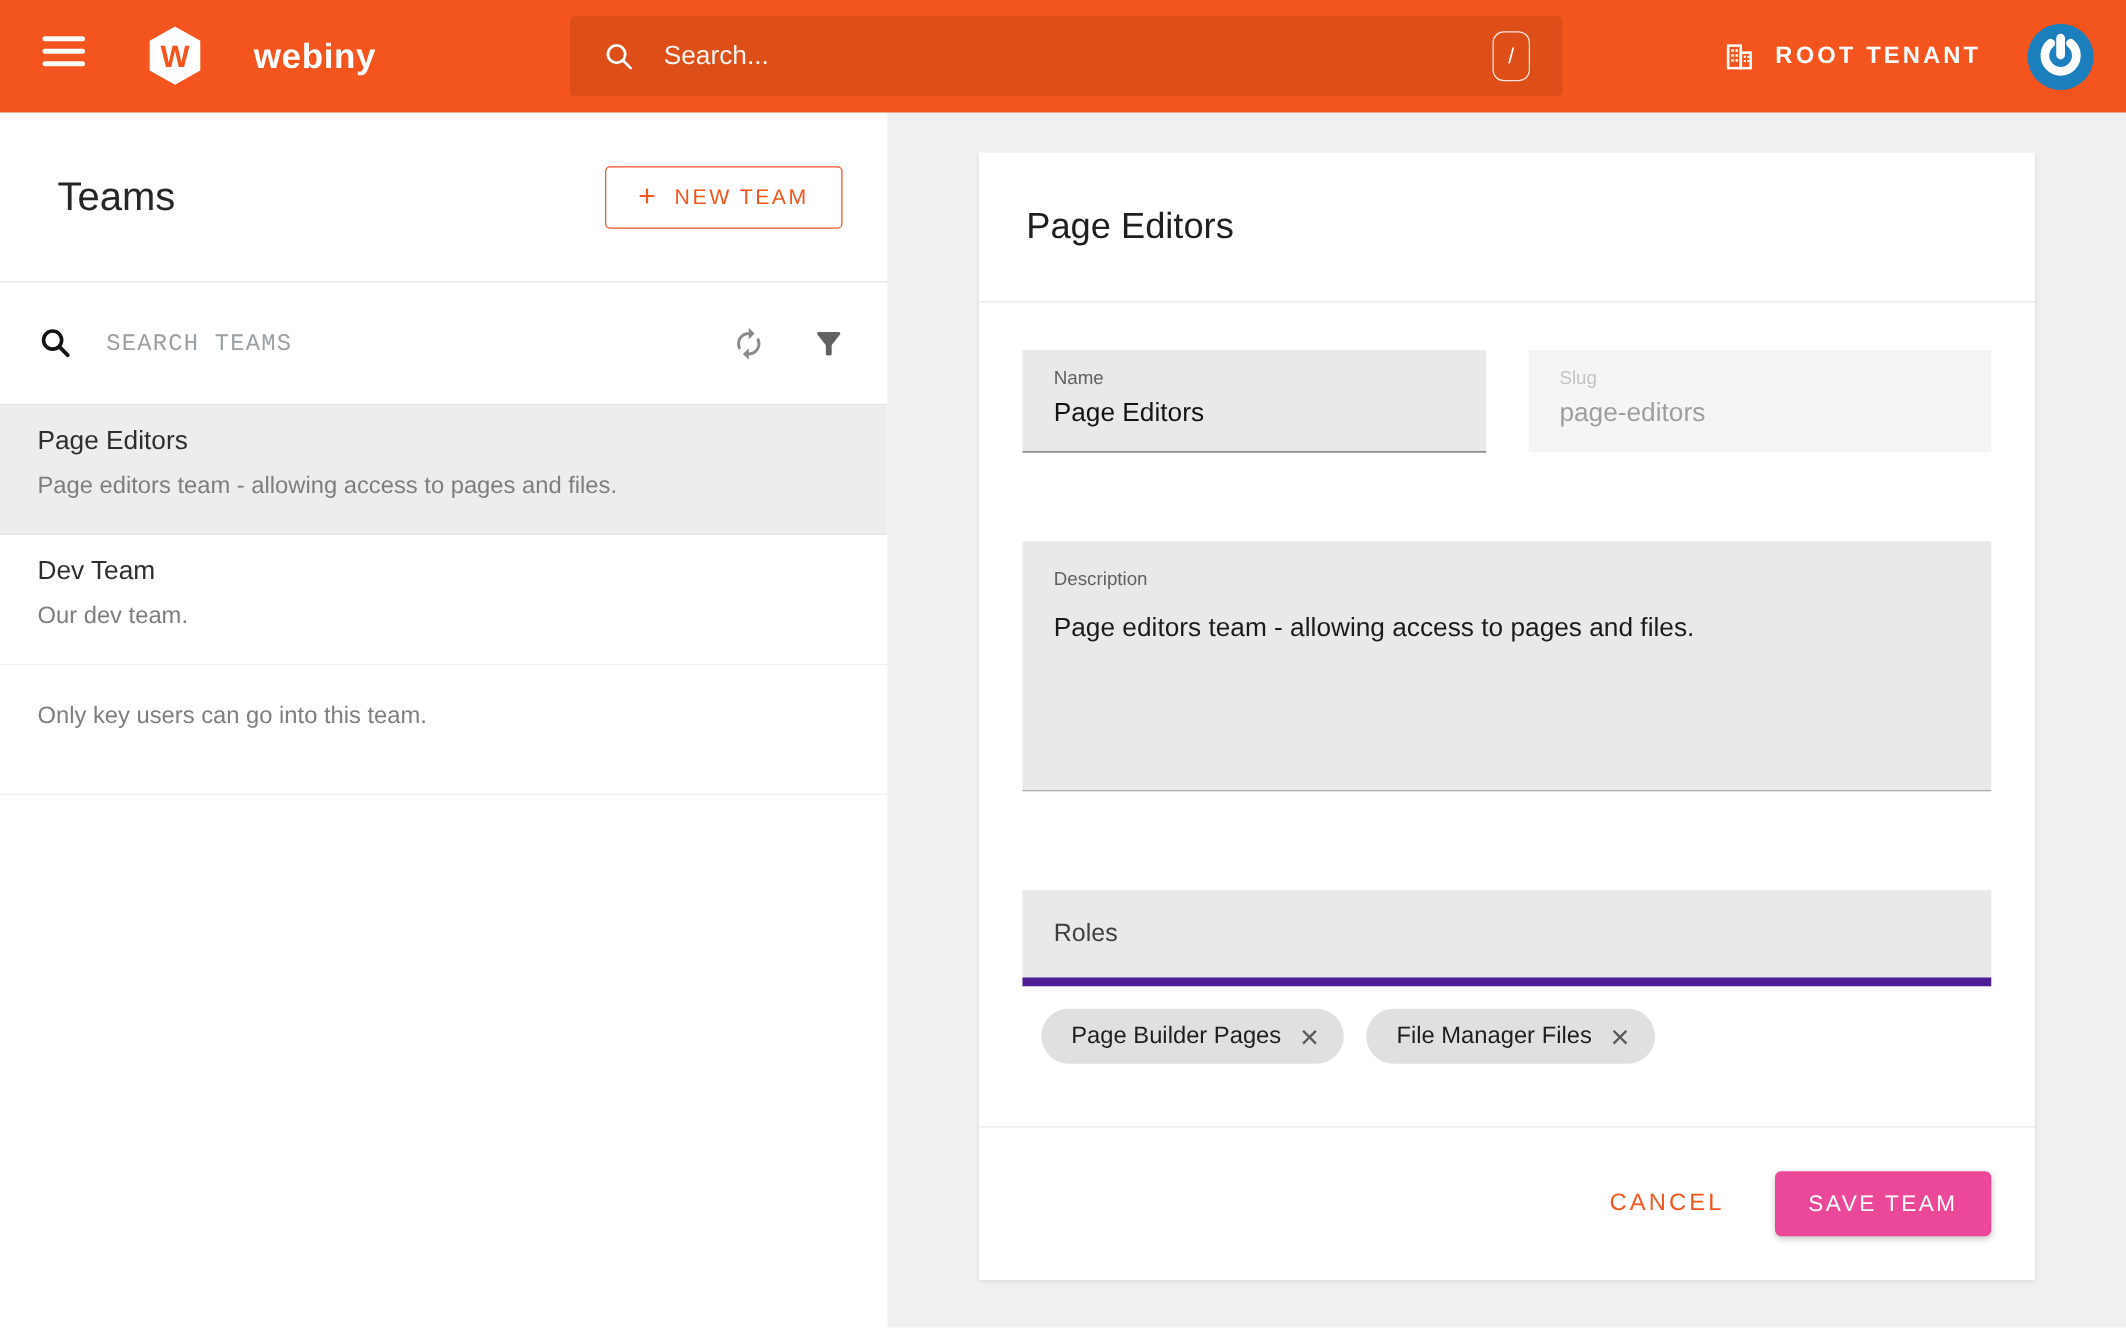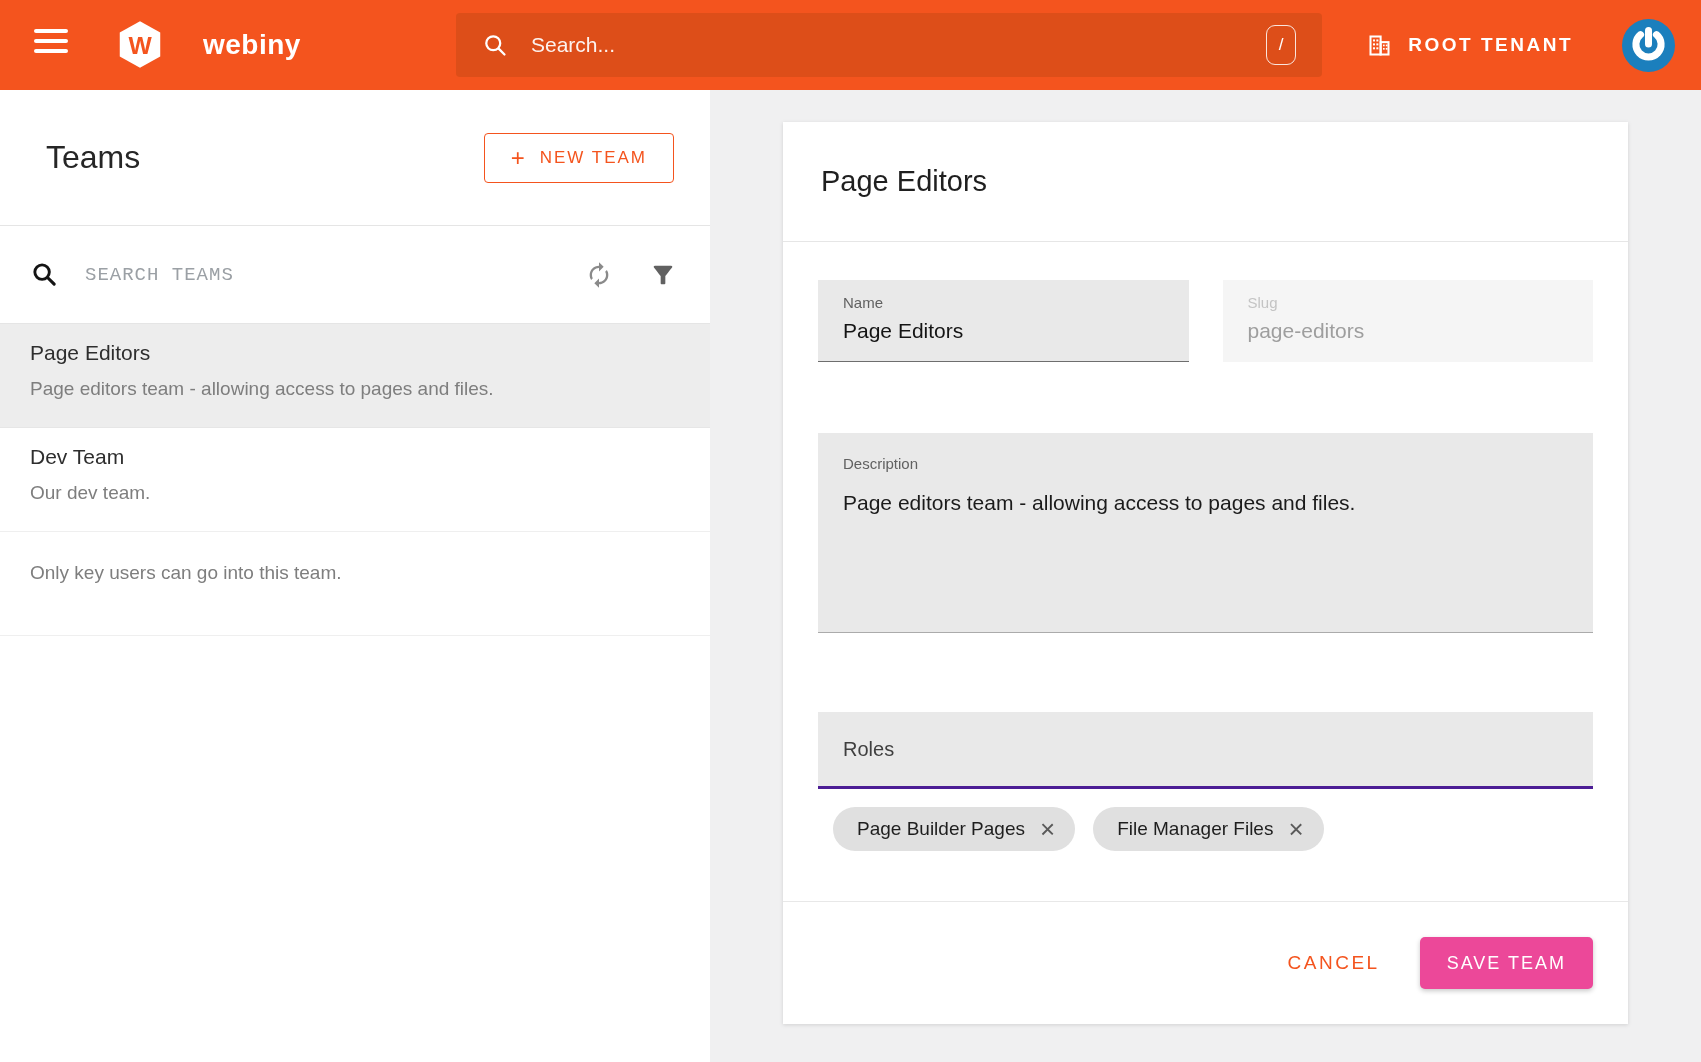--- a/index.html
+++ b/index.html
@@ -8,30 +8,30 @@
   .app { position:relative; width:1701px; height:1062px; background:#fff; }
 
   
   .topbar { position:absolute; top:0; left:0; width:1701px; height:90px; background:#F4541E; z-index:5; }
   .hamburger { position:absolute; left:34px; top:29px; width:34px; height:32px; cursor:pointer; }
   .hamburger .bar { height:4px; background:#fff; border-radius:2px; margin-bottom:6px; }
   .logo { position:absolute; left:118px; top:20px; display:flex; align-items:center; gap:14px; }
   .logo-hex { width:44px; height:49px; display:block; }
   .logo-word { color:#fff; font-size:28px; font-weight:700; letter-spacing:.5px;margin-left:27px; }
 
-  .searchbar { position:absolute; left:456px; top:13px; width:866px; height:64px;
+  .searchbar { position:absolute; left:456px; top:13px; width:794px; height:64px;
     background:#DD4E19; border-radius:4px; display:flex; align-items:center; padding:0 26px; }
   .searchbar .mag { width:27px; height:27px; color:#fff; flex:0 0 auto; }
   .searchbar input { flex:1; margin-left:22px; background:transparent; border:none; outline:none;
     color:#fff; font-size:21px; font-family:inherit; }
   .searchbar input::placeholder { color:rgba(255,255,255,.93); }
   .shortcut-badge { flex:0 0 auto; width:30px; height:40px; border:1px solid rgba(255,255,255,.85);
     border-radius:9px; color:#fff; display:flex; align-items:center; justify-content:center; font-size:17px; }
 
-  .tenant { position:absolute; right:128px; top:0; height:90px; display:flex; align-items:center;
+  .tenant { position:absolute; right:116px; top:0; height:90px; display:flex; align-items:center;
     gap:15px; color:#fff; cursor:pointer; }
   .tenant svg { width:27px; height:27px; display:block; }
   .tenant-label { font-size:19px; font-weight:700; letter-spacing:2.5px; }
   .avatar { position:absolute; right:24px; top:17px; width:57px; height:57px; border-radius:50%; cursor:pointer; }
   .avatar svg { width:57px; height:57px; display:block; }
 
   
   .left-panel { position:absolute; top:90px; left:0; width:710px; height:972px; background:#fff; }
   .panel-header { height:136px; border-bottom:1px solid #E5E5E5; display:flex; align-items:center;
     justify-content:space-between; padding:0 36px 0 46px; }
@@ -71,21 +71,21 @@
   .field input { display:block; width:100%; background:transparent; border:none; outline:none;
     font-size:21px; color:#141414; margin-top:8px; font-family:inherit; }
   .field.slug-field { background:#F5F5F5; }
   .slug-field .field-label { color:#C4C4C4; }
   .slug-field input { color:#9E9E9E; }
 
   .description-field { margin-top:71px; height:200px; background:#E9E9E9; padding:22px 25px;
     border-bottom:1px solid #ABABAB; cursor:text; }
   .description-value { font-size:21px; color:#1B1B1B; margin-top:19px; outline:none; }
 
-  .roles-field { margin-top:79px; height:77px; background:#E9E9E9; border-bottom:3px solid #4c1d95;
+  .roles-field { margin-top:79px; height:77px; background:#E9E9E9; border-bottom:7px solid #4c1d95;
     display:flex; align-items:center; padding:0 25px; cursor:pointer; }
   .roles-label { font-size:20px; color:#3F3F3F; }
 
   .chips-row { margin-top:18px; display:flex; gap:18px; padding-left:15px; }
   .chip { height:44px; background:#E0E0E0; border-radius:22px; display:flex; align-items:center;
     padding:0 20px 0 24px; font-size:19px; color:#1E1E1E; }
   .chip-close { margin-left:15px; font-size:26px; color:#5A5A5A; line-height:0.8; cursor:pointer; }
 
   .card-divider { margin:50px -35px 0; border:none; border-top:1px solid #E8E8E8; }
   .card-footer { height:122px; display:flex; align-items:center; justify-content:flex-end; gap:40px; }

